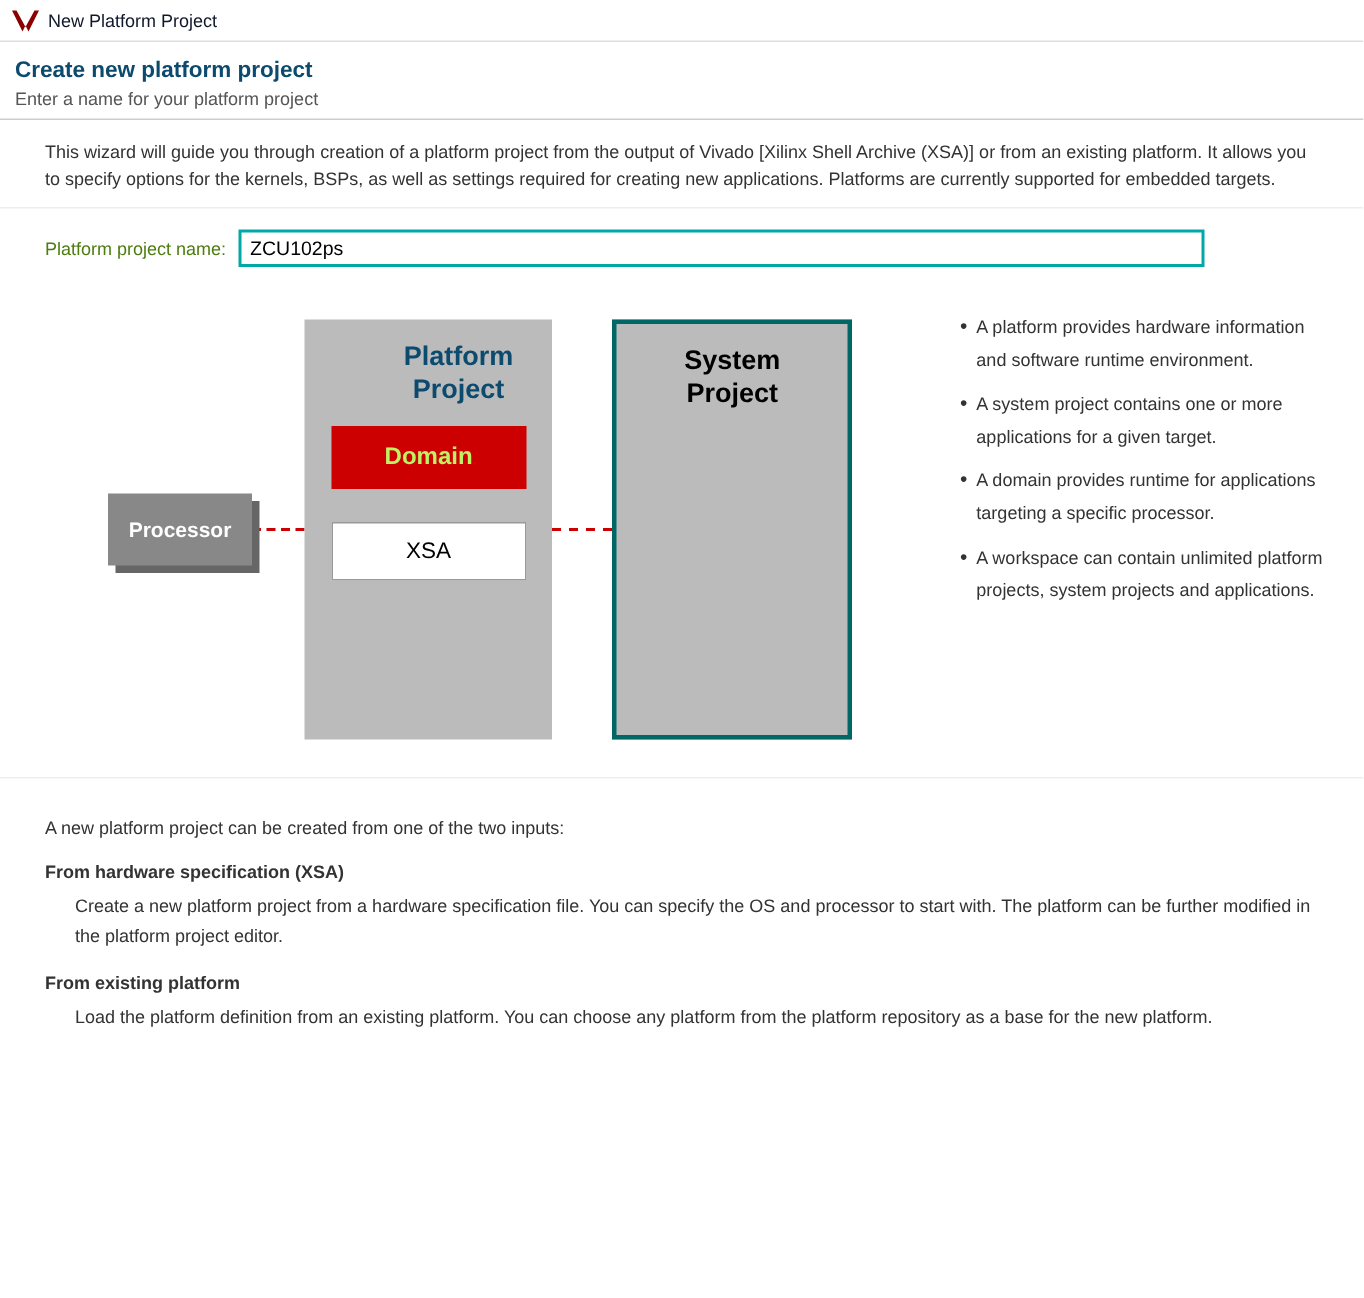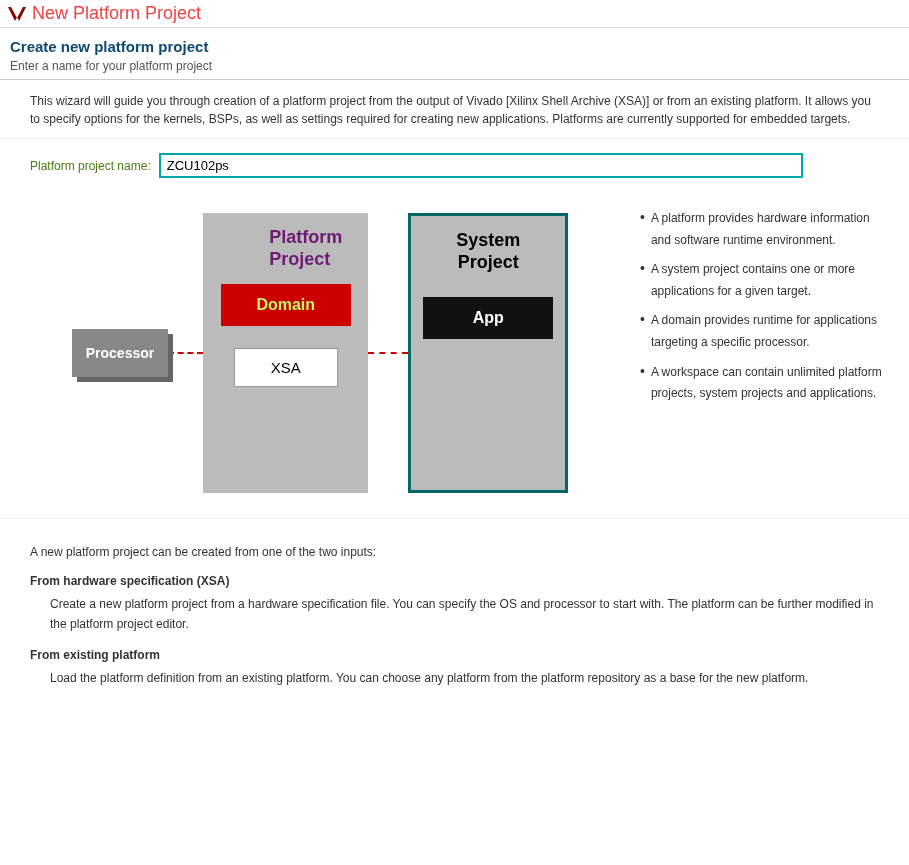--- a/index.html
+++ b/index.html
@@ -21,23 +21,23 @@
       background: #fff;
       border-bottom: 1px solid #ddd;
       height: 28px;
     }
     #title-bar .logo {
       width: 18px;
       height: 18px;
       margin-right: 6px;
     }
     #title-bar-label {
-      font-size: 18px;
+      font-size: 12px;
       font-weight: normal;
-      color: #ef4444;
+      color: #0f172a;
     }
 
     
     #page-header {
       padding: 10px 10px 6px 10px;
       border-bottom: 1px solid #ccc;
     }
     #page-title {
       font-size: 15px;
       font-weight: bold;
@@ -148,44 +148,45 @@
       min-width: 165px;
       min-height: 280px;
       display: flex;
       flex-direction: column;
       align-items: center;
       gap: 14px;
       position: relative;
     }
 
     .platform-project-title {
-      color: #701a75;
+      color: #0c4a6e;
       font-size: 18px;
       font-weight: bold;
+      text-align: center;
       line-height: 1.2;
       margin-left: 40px;
     }
 
     .domain-box {
       background: #cc0000;
       color: #bef264;
       font-size: 16px;
       font-weight: bold;
       padding: 12px 28px;
       text-align: center;
       width: 130px;
     }
 
     .xsa-box {
       background: #fff;
       border: 1px solid #999;
       font-size: 15px;
       padding: 10px 28px;
       text-align: center;
-      width: 104px;
+      width: 130px;
       margin-top: 8px;
     }
 
     
     .system-project-outer {
       background: #bbb;
       padding: 14px 12px 14px 12px;
       min-width: 160px;
       min-height: 280px;
       display: flex;
@@ -310,23 +311,20 @@
         <div class="xsa-box">
           <span>XSA</span>
         </div>
       </div>
 
       <div class="arrow-line-right"></div>
 
       <div class="system-project-outer">
         <div class="system-project-title">
           System<br>Project
-        </div>
-        <div class="app-box">
-          <span>App</span>
         </div>
       </div>
 
     </div>
   </div>
 
   <div id="bullets-area">
   <div class="bullet-item">
         <span class="bullet-dot">•</span>
         <span>A platform provides hardware information and software runtime environment.</span>

